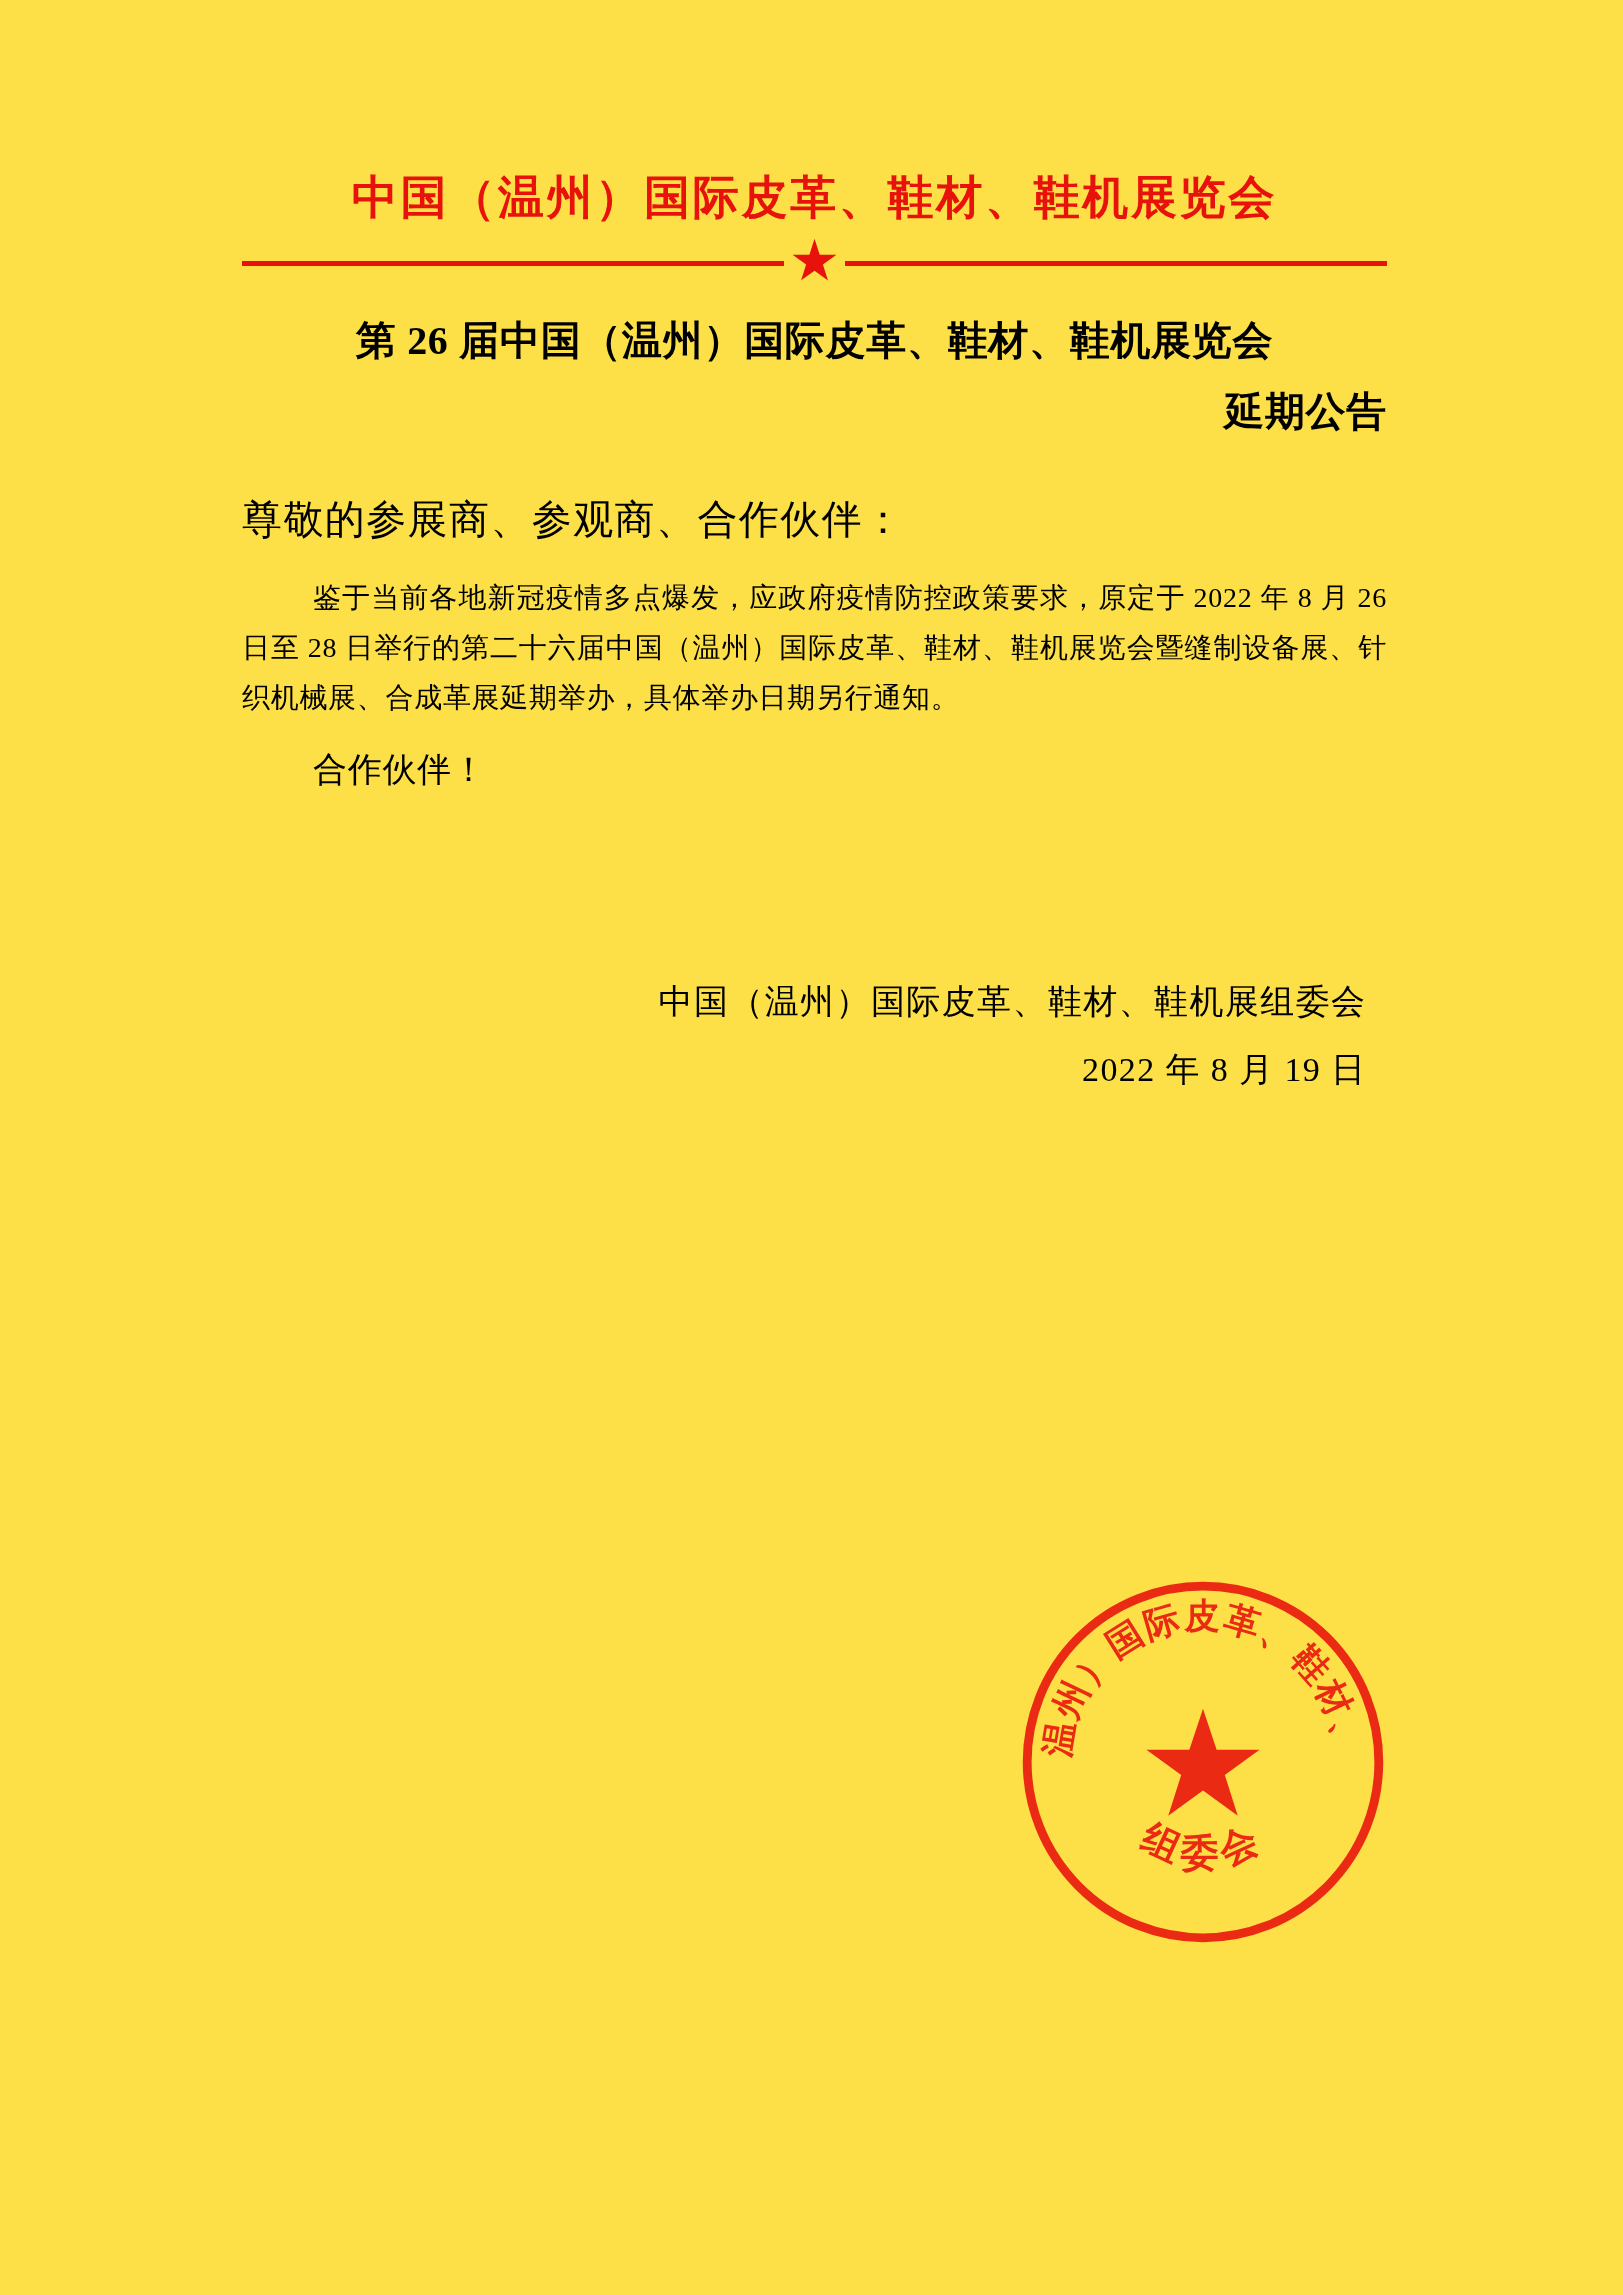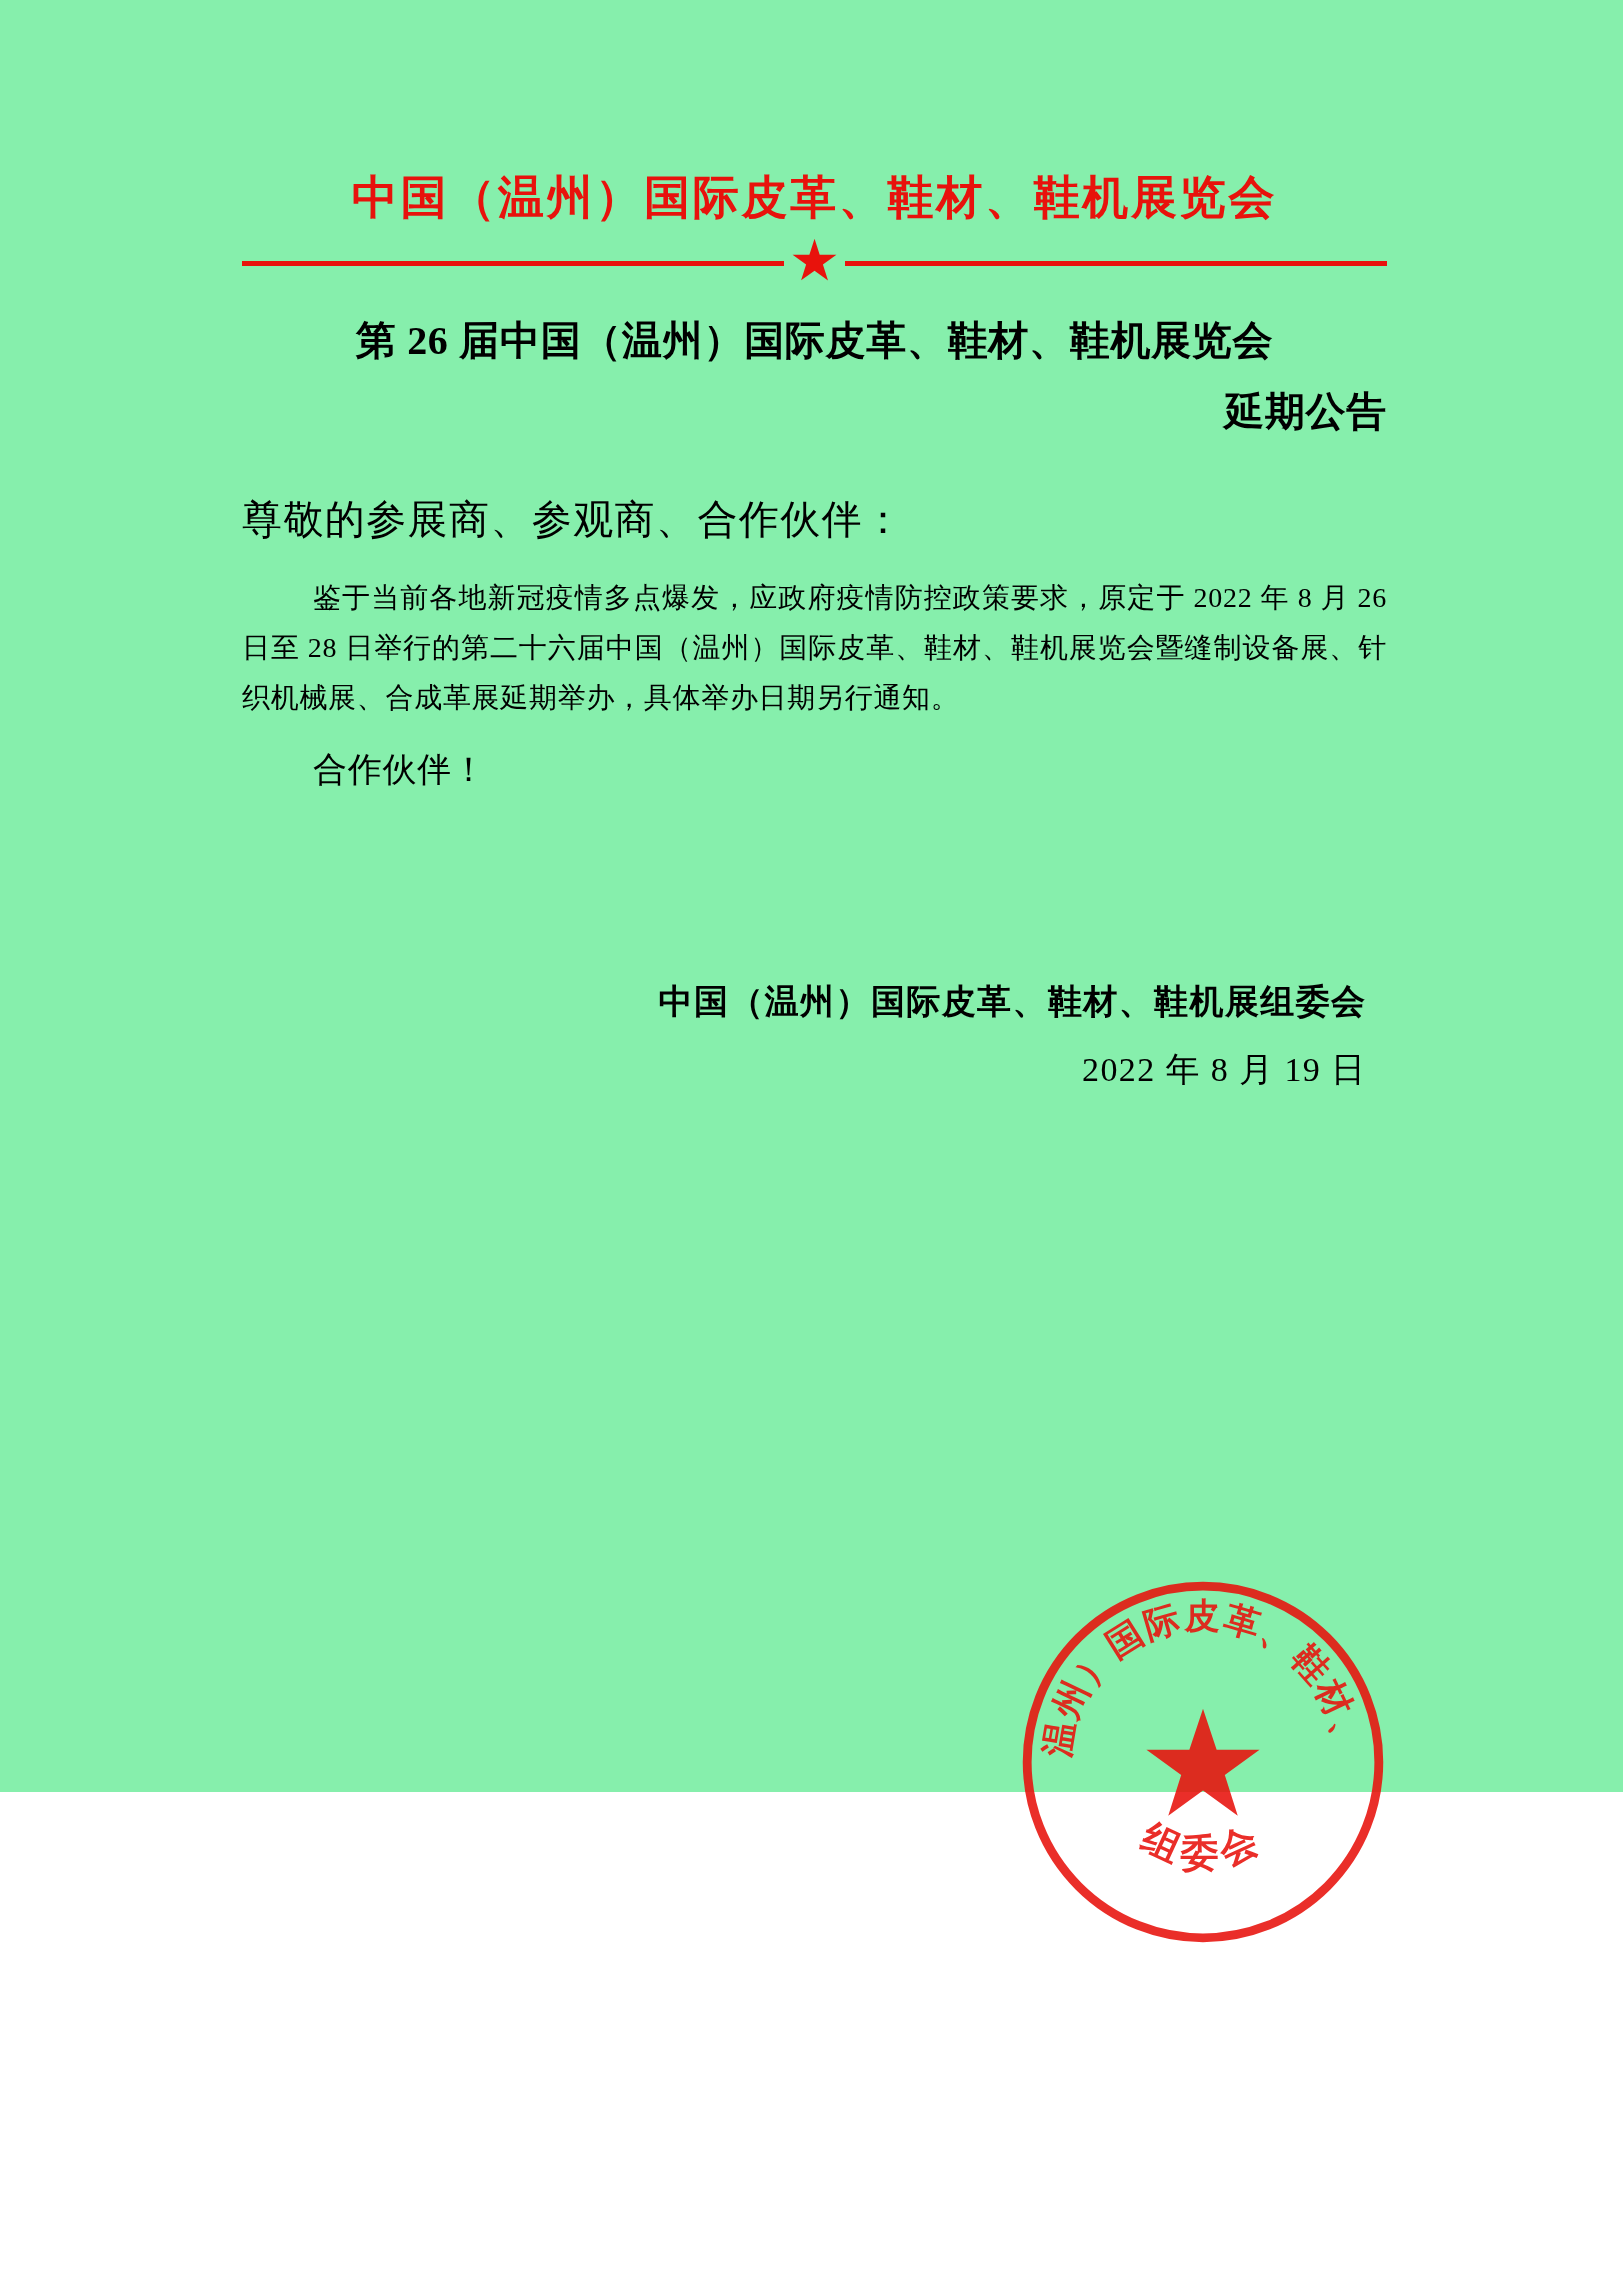--- a/index.html
+++ b/index.html
@@ -14,22 +14,22 @@
     color: #000000;
     position: relative;
     overflow: hidden;
   }
 
   .page {
     position: absolute;
     left: 0;
     top: 0;
     width: 1623px;
-    height: 1792px;
-    background: #86efac;
+    height: 2295px;
+    background: #fde047;
   }
 
   .content {
     position: absolute;
     left: 242px;
     top: 170px;
     width: 1145px;
   }
 
   
@@ -112,21 +112,21 @@
   .signature-block {
     margin-top: 170px;
     text-align: right;
     font-size: 34px;
     line-height: 1.8;
     letter-spacing: 1.4px;
     padding-right: 20.5px;
     position: relative;
     z-index: 1;
   }
-  .sig-org { display: block; font-weight: bold; }
+  .sig-org { display: block; }
   .sig-date { display: block; margin-top: 6.8px; }
 
   
   .seal {
     position: absolute;
     left: 1019px;
     top: 1578px;
     width: 368px;
     height: 368px;
     z-index: 3;

